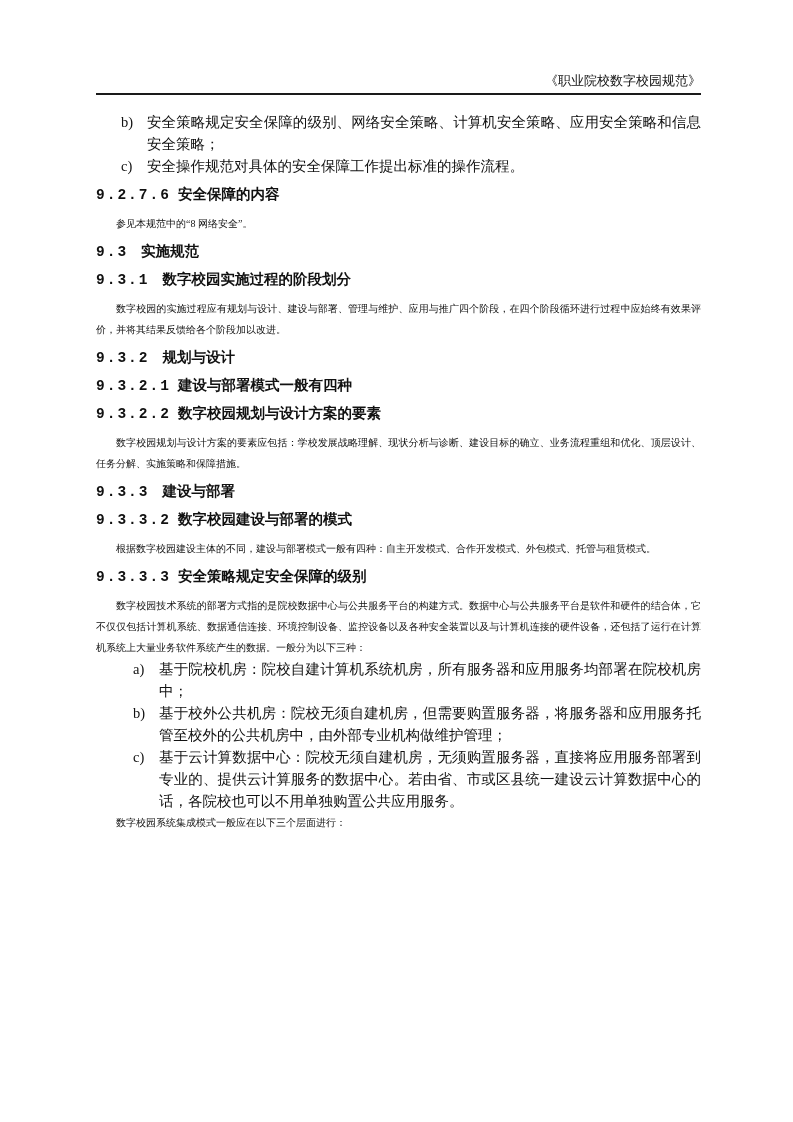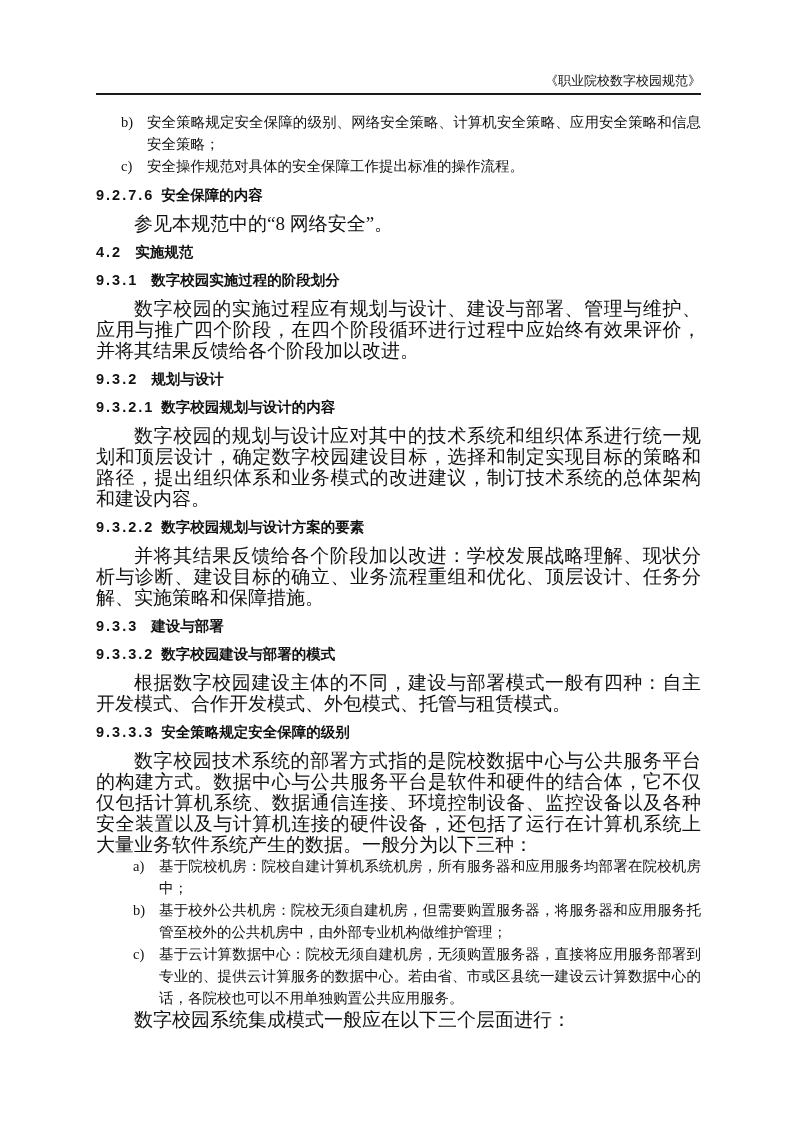--- a/index.html
+++ b/index.html
@@ -19,32 +19,32 @@
     padding-bottom:3px;
     border-bottom:2px solid #1a1a1a;
     text-align:right;
     font-size:13px;
     line-height:18px;
   }
   .content {
     padding:16px 92px 0 96px;
   }
   .h {
-    font-family:Liberation Sans, sans-serif;
+    font-family:Liberation Mono, monospace;
     font-weight:700;
     font-size:14.5px;
     line-height:19px;
     margin:9px 0 8px 0;
     white-space:nowrap;
   }
   .h .num { letter-spacing:2px; margin-right:7px; }
   .h.wide .num { margin-right:13px; }
   .para {
     margin:0;
-    font-size:19px;
+    font-size:10px;
     line-height:21px;
     text-indent:2em;
     text-align:justify;
   }
   .li {
     display:flex;
     font-size:14.5px;
     line-height:22px;
     text-align:justify;
   }
@@ -80,39 +80,38 @@
       <span class="label">c)</span>
       <span class="text">安全操作规范对具体的安全保障工作提出标准的操作流程。</span>
     </div>
 
     <div class="h">
       <span class="num">9.2.7.6</span><span class="title">安全保障的内容</span>
     </div>
     <p class="para">参见本规范中的“8 网络安全”。</p>
 
     <div class="h wide">
-      <span class="num">4.2</span><span class="title">实施规范</span>
+      <span class="num">9.3</span><span class="title">实施规范</span>
     </div>
     <div class="h wide">
       <span class="num">9.3.1</span><span class="title">数字校园实施过程的阶段划分</span>
     </div>
     <p class="para">数字校园的实施过程应有规划与设计、建设与部署、管理与维护、应用与推广四个阶段，在四个阶段循环进行过程中应始终有效果评价，并将其结果反馈给各个阶段加以改进。</p>
 
     <div class="h wide">
       <span class="num">9.3.2</span><span class="title">规划与设计</span>
     </div>
     <div class="h">
-      <span class="num">9.3.2.1</span><span class="title">数字校园规划与设计的内容</span>
+      <span class="num">9.3.2.1</span><span class="title">建设与部署模式一般有四种</span>
     </div>
-    <p class="para">数字校园的规划与设计应对其中的技术系统和组织体系进行统一规划和顶层设计，确定数字校园建设目标，选择和制定实现目标的策略和路径，提出组织体系和业务模式的改进建议，制订技术系统的总体架构和建设内容。</p>
 
     <div class="h">
       <span class="num">9.3.2.2</span><span class="title">数字校园规划与设计方案的要素</span>
     </div>
-    <p class="para">并将其结果反馈给各个阶段加以改进：学校发展战略理解、现状分析与诊断、建设目标的确立、业务流程重组和优化、顶层设计、任务分解、实施策略和保障措施。</p>
+    <p class="para">数字校园规划与设计方案的要素应包括：学校发展战略理解、现状分析与诊断、建设目标的确立、业务流程重组和优化、顶层设计、任务分解、实施策略和保障措施。</p>
 
     <div class="h wide">
       <span class="num">9.3.3</span><span class="title">建设与部署</span>
     </div>
 
     <div class="h">
       <span class="num">9.3.3.2</span><span class="title">数字校园建设与部署的模式</span>
     </div>
     <p class="para">根据数字校园建设主体的不同，建设与部署模式一般有四种：自主开发模式、合作开发模式、外包模式、托管与租赁模式。</p>
 

